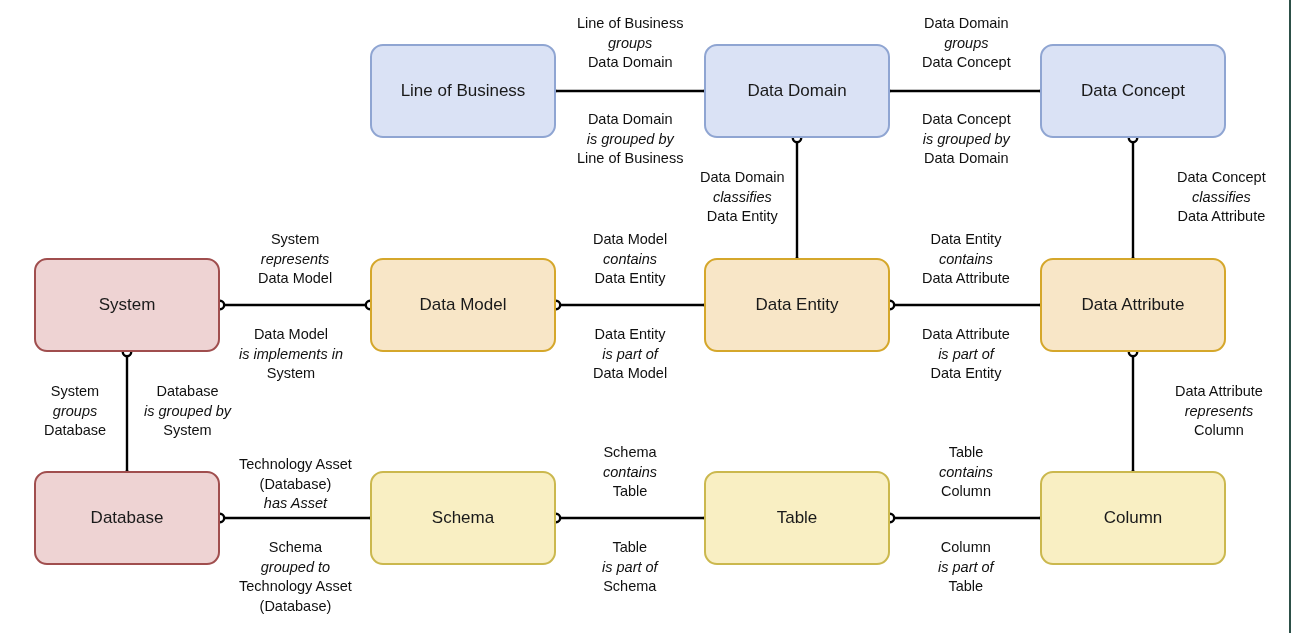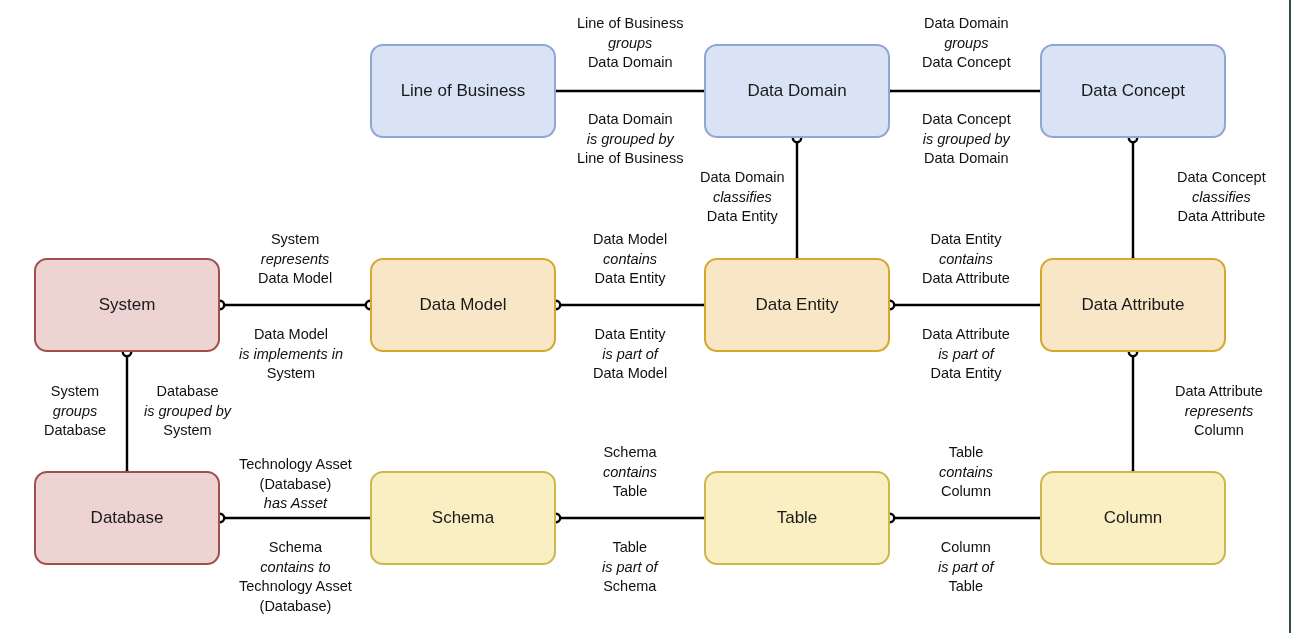--- a/index.html
+++ b/index.html
@@ -266,21 +266,21 @@
       <span class="lbl-line"><em>is grouped by</em></span>
       <span class="lbl-line">System</span>
     </div>
     <div class="edge-label" style="left: 239px; top: 455px;">
       <span class="lbl-line">Technology Asset</span>
       <span class="lbl-line">(Database)</span>
       <span class="lbl-line"><em>has Asset</em></span>
     </div>
     <div class="edge-label" style="left: 239px; top: 538px;">
       <span class="lbl-line">Schema</span>
-      <span class="lbl-line"><em>contains to</em></span>
+      <span class="lbl-line"><em>grouped to</em></span>
       <span class="lbl-line">Technology Asset</span>
       <span class="lbl-line">(Database)</span>
     </div>
     <div class="edge-label" style="left: 603px; top: 443px;">
       <span class="lbl-line">Schema</span>
       <span class="lbl-line"><em>contains</em></span>
       <span class="lbl-line">Table</span>
     </div>
     <div class="edge-label" style="left: 602px; top: 538px;">
       <span class="lbl-line">Table</span>

